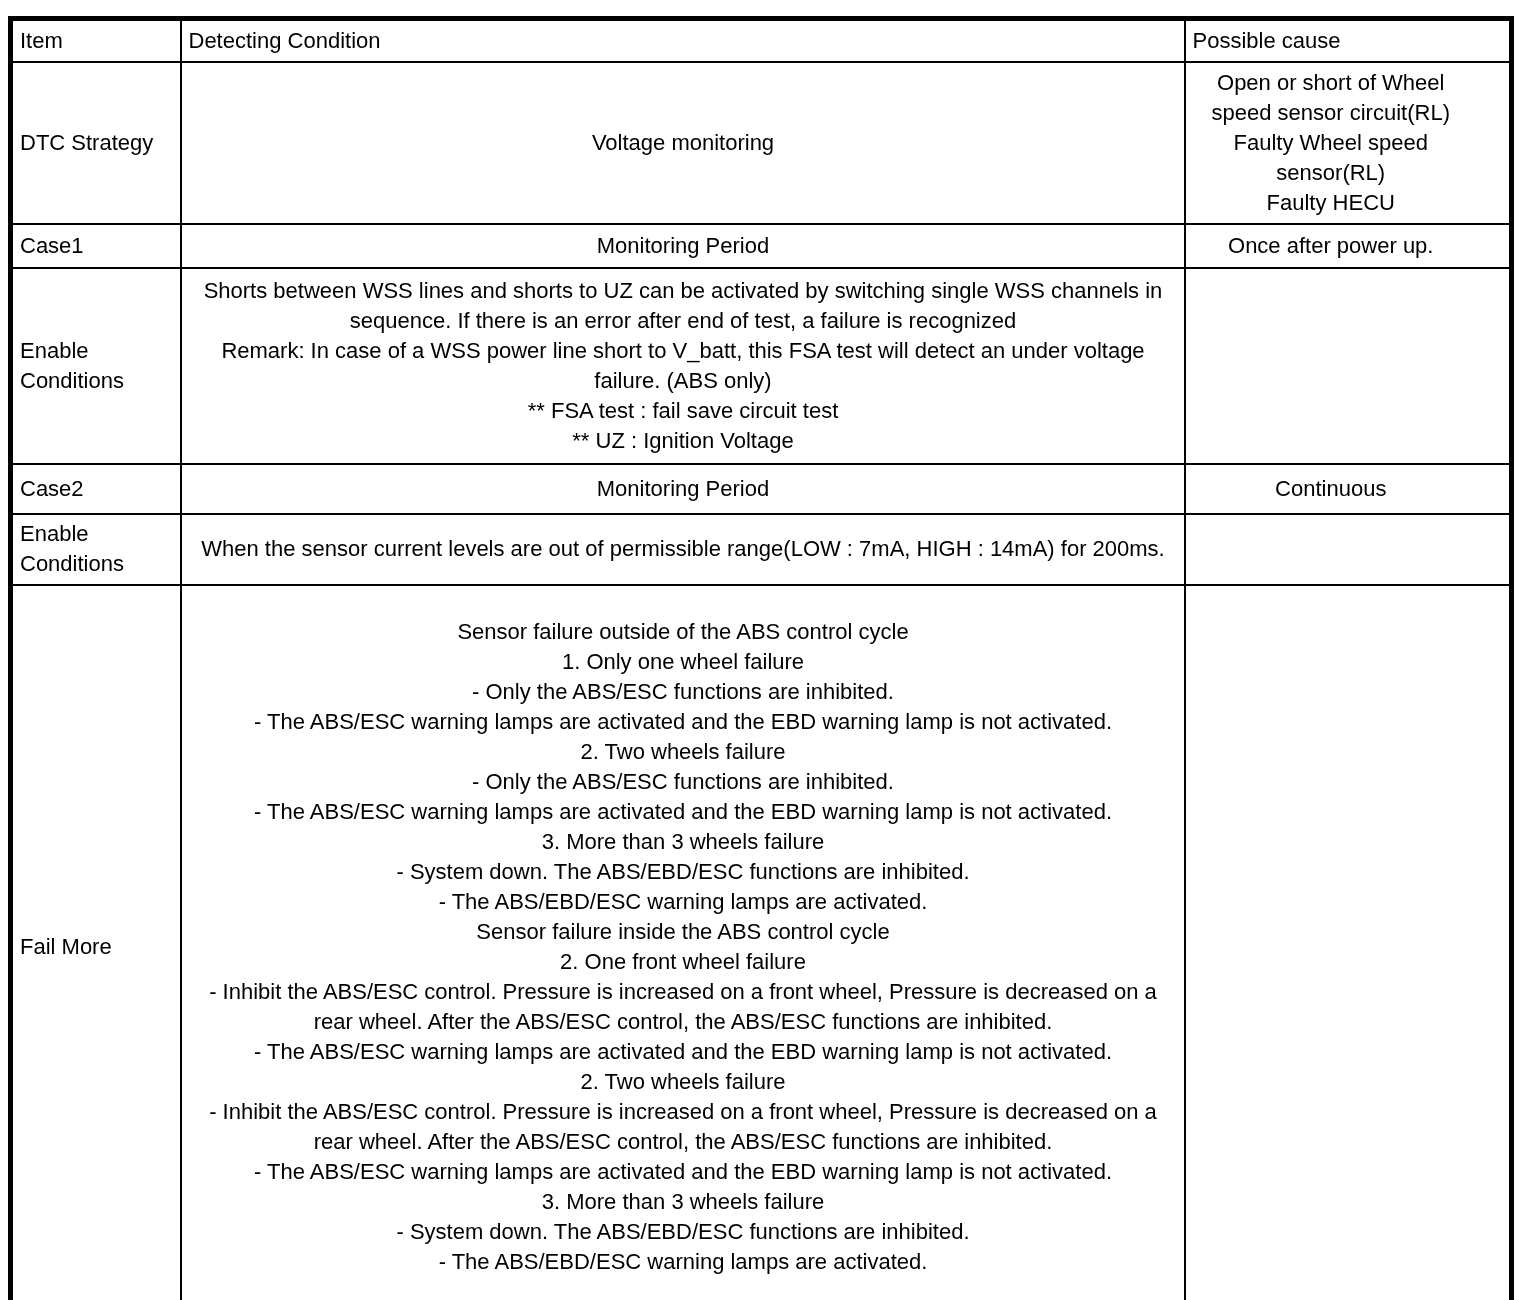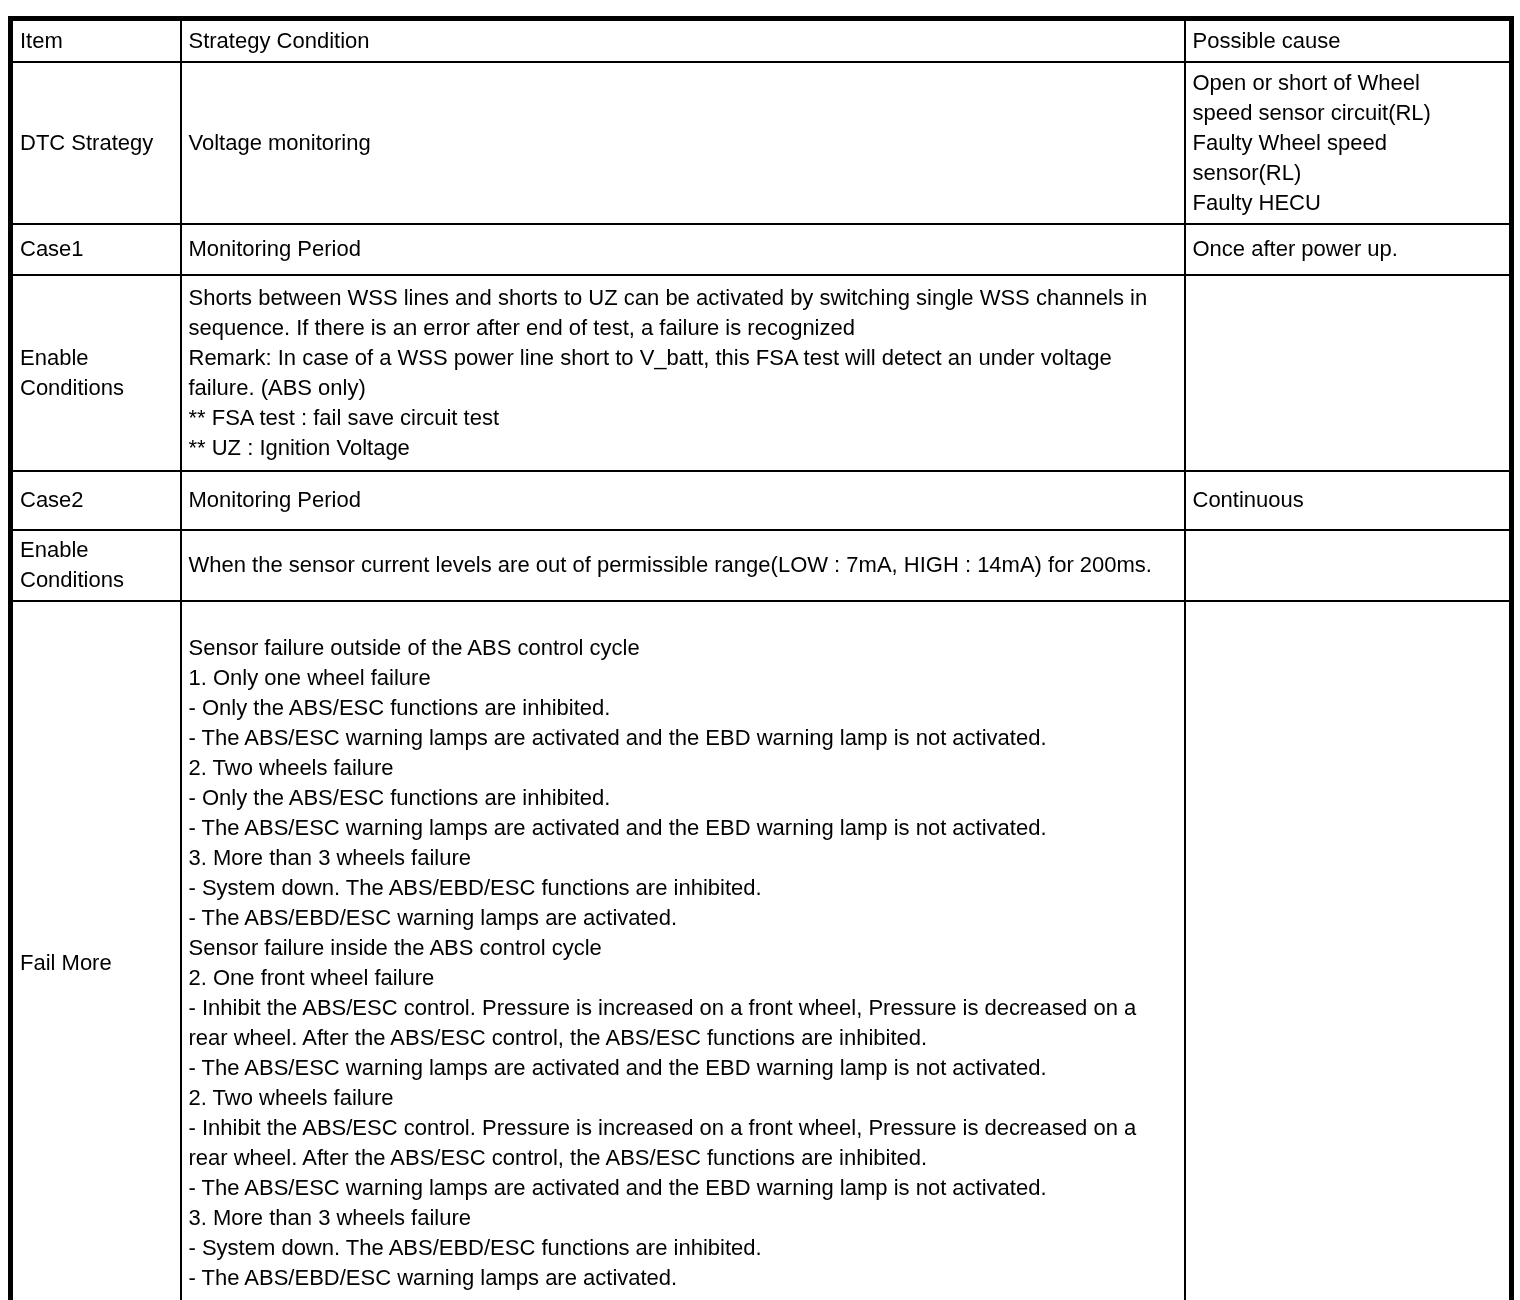--- a/index.html
+++ b/index.html
@@ -22,41 +22,41 @@
     vertical-align: middle;
     padding: 2px 6px 2px 7px;
     font-size: 22px;
     line-height: 30px;
     color: #000000;
     overflow: hidden;
   }
   td.cause-col { padding-right: 40px; }
   tr.h-header  { height: 43px; }
   tr.h-dtc     { height: 162px; }
-  tr.h-case    { height: 51px; }
+  tr.h-case    { height: 44px; }
   tr.h-enable1 { height: 196px; }
-  tr.h-case2   { height: 59px; }
+  tr.h-case2   { height: 50px; }
   tr.h-enable2 { height: 71px; }
   tr.h-fail    { height: 727px; }
-  .line { white-space: normal; }
+  .line { white-space: normal; text-align: center; }
 </style>
 </head>
 <body>
 
 <div>
   <table class="doc-table">
     <colgroup>
       <col style="width:170px">
       <col style="width:1004px">
       <col style="width:327px">
     </colgroup>
     <tbody>
       <tr class="h-header">
         <td>Item</td>
-        <td>Strategy Condition</td>
+        <td>Detecting Condition</td>
         <td class="cause-col">Possible cause</td>
       </tr>
       <tr class="h-dtc">
         <td>DTC Strategy</td>
         <td>
             <div class="line">Voltage monitoring</div>
           </td>
         <td class="cause-col">
             <div class="line">Open or short of Wheel speed sensor circuit(RL)</div>
             <div class="line">Faulty Wheel speed sensor(RL)</div>

